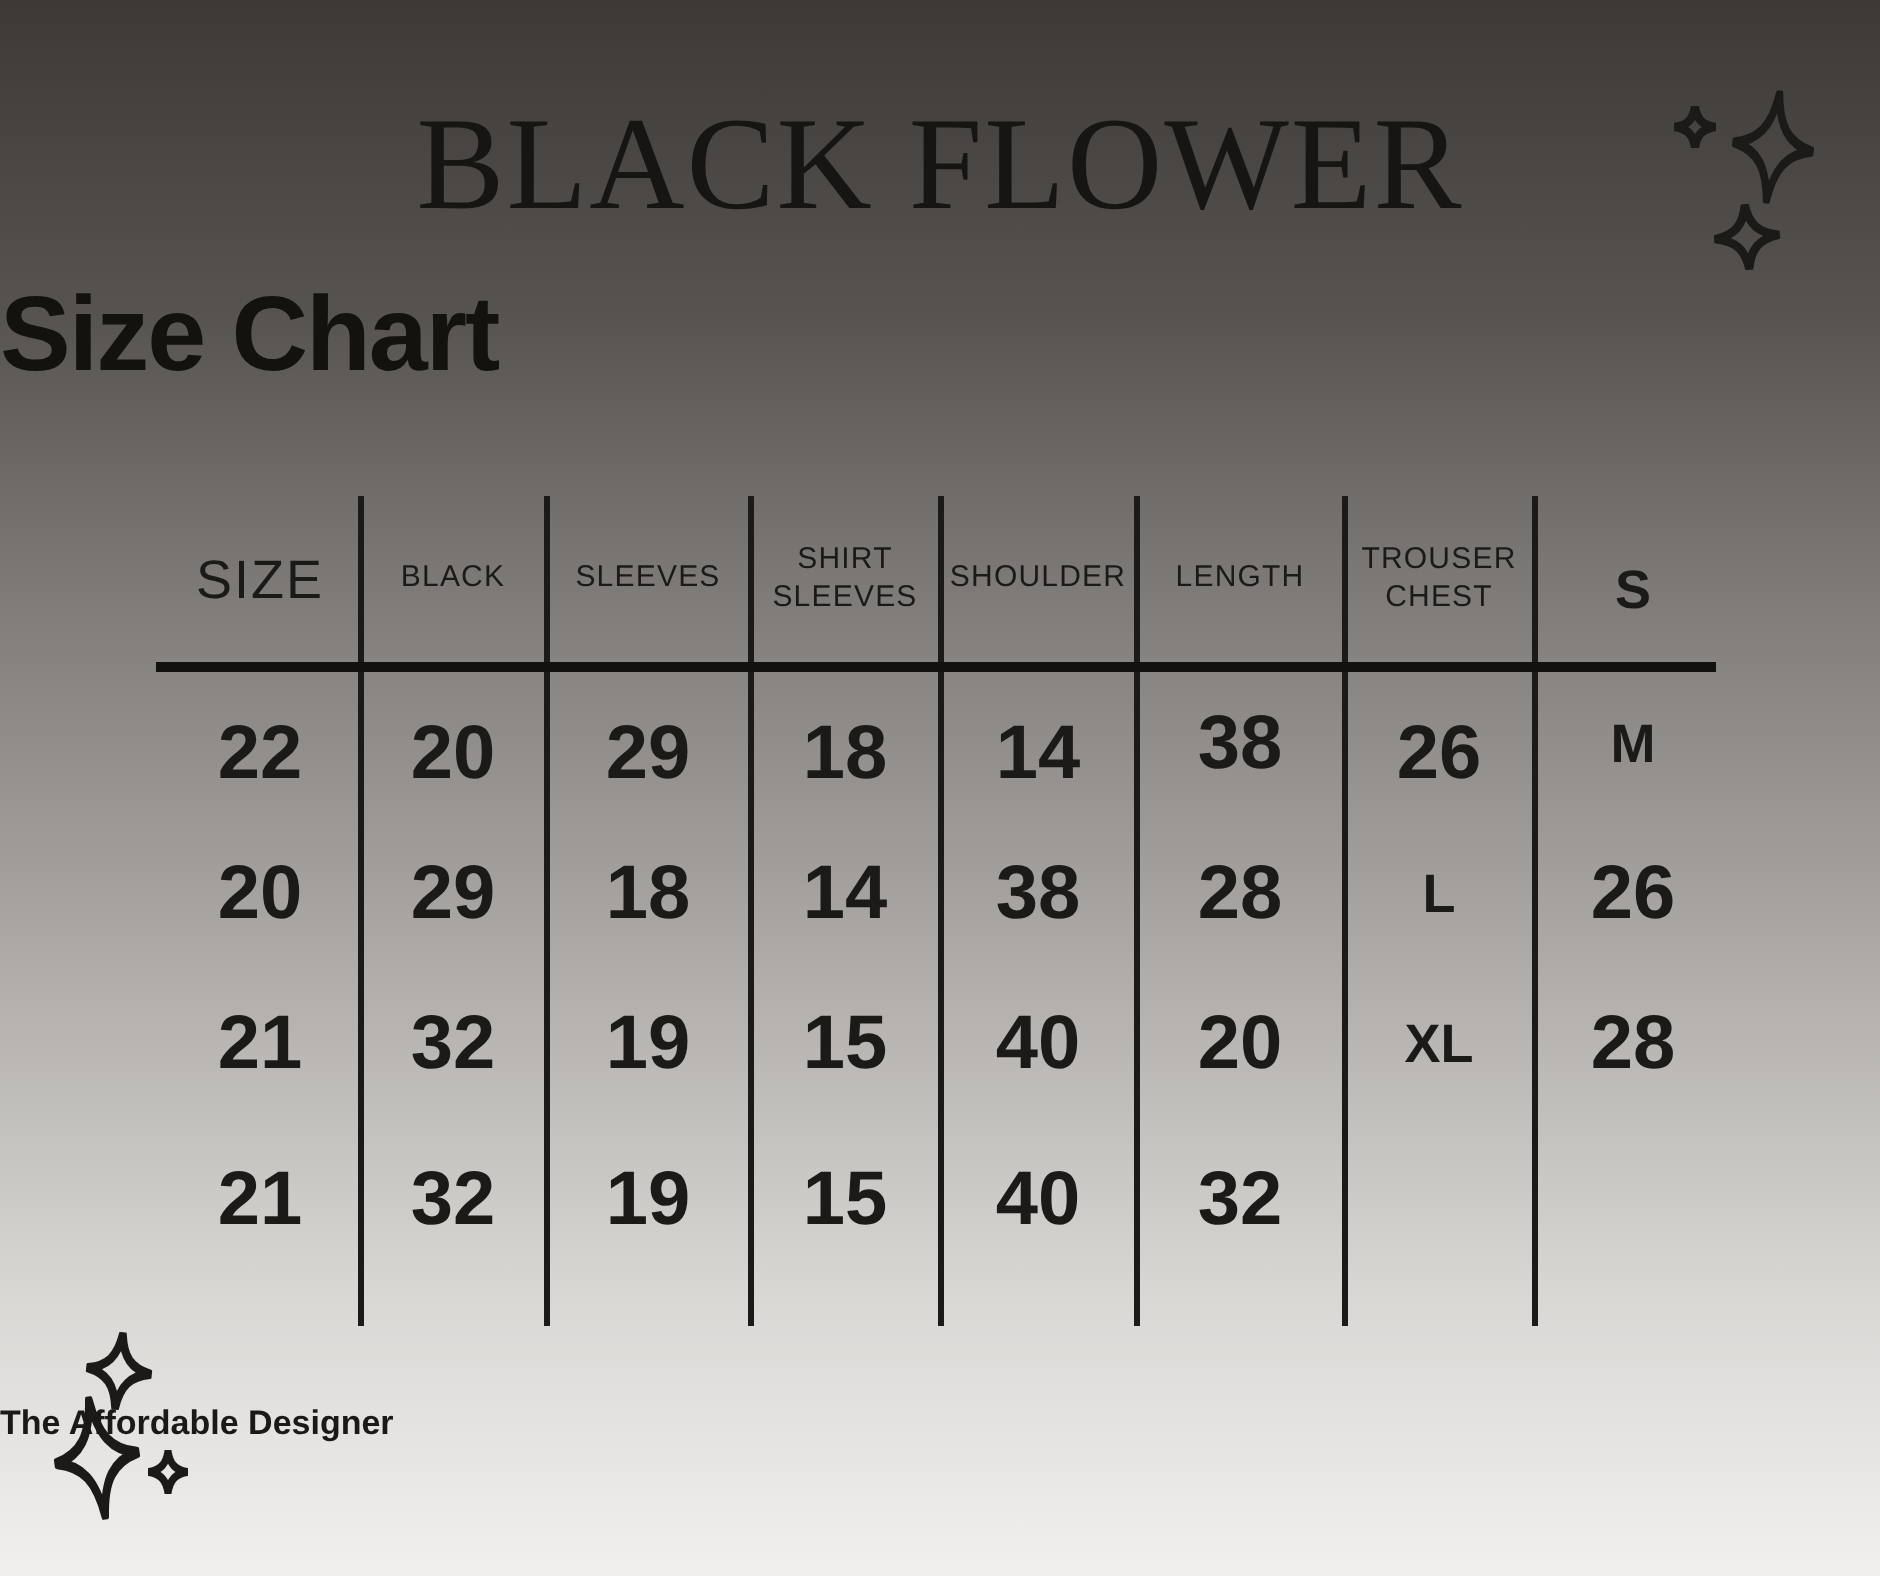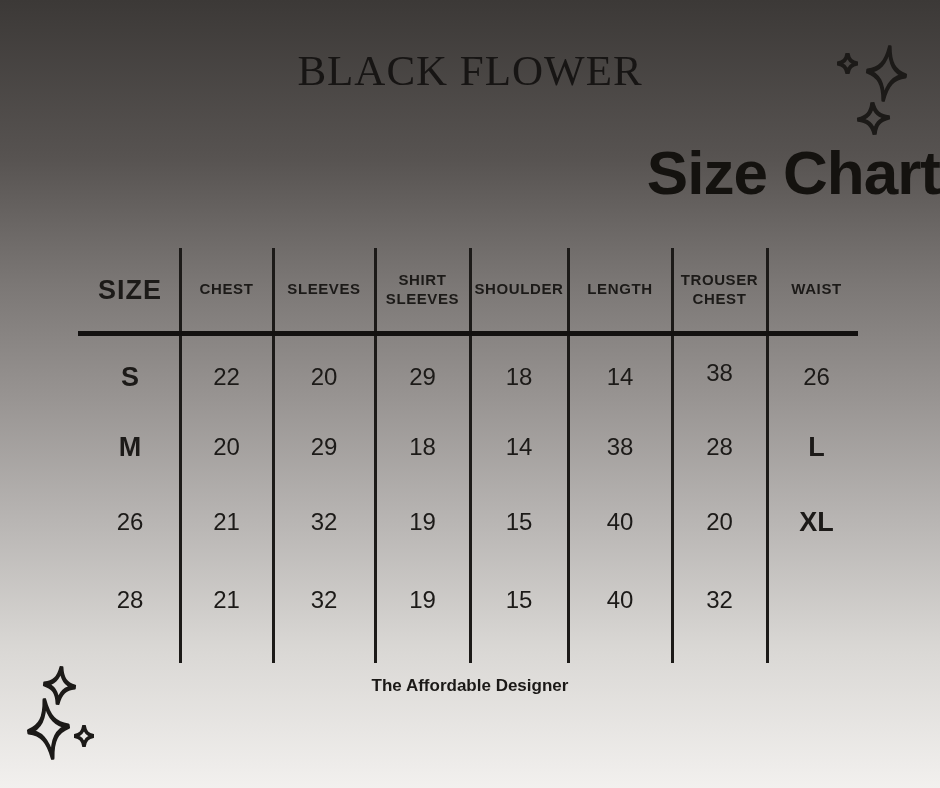--- a/index.html
+++ b/index.html
@@ -5,44 +5,44 @@
   html,body { margin:0; padding:0; }
   .sheet {
     position:relative; width:940px; height:788px; overflow:hidden;
     background:linear-gradient(180deg,#3c3937 0%, #575351 20%, #7b7775 36%, #979391 50%, #b8b5b3 66%, #d9d7d4 82%, #f2f0ee 100%);
     font-family:"Liberation Sans","DejaVu Sans",sans-serif;
     color:#1c1a18;
   }
   .brand {
     position:absolute; top:48px; left:0; width:100%; text-align:center;
     font-family:"Liberation Serif","DejaVu Serif",serif;
-    font-size:43px; letter-spacing:1px; line-height:1.05; color:#171514;
+    font-size:66px; letter-spacing:1px; line-height:1.05; color:#171514;
   }
   .title {
-    position:absolute; top:140px; left:0; width:100%; text-align:right;
-    font-weight:bold; font-size:62px; letter-spacing:-1px; line-height:1.05; color:#14120f;
+    position:absolute; top:140px; left:0; width:100%; text-align:left;
+    font-weight:bold; font-size:53px; letter-spacing:-1px; line-height:1.05; color:#14120f;
   }
   .vline { position:absolute; top:248px; height:415px; width:3px; background:#1c1a18; }
   .vl1{left:179px;} .vl2{left:272px;} .vl3{left:374px;} .vl4{left:469px;}
   .vl5{left:567px;} .vl6{left:671px;} .vl7{left:766px;}
   .hrule { position:absolute; left:78px; top:331px; width:780px; height:5px; background:#131110; }
   .cells {
     position:absolute; left:80px; top:248px; width:786px;
     display:grid;
     grid-template-columns:100px 93px 102px 95px 98px 104px 95px 99px;
     grid-template-rows:86px 77px 72px 78px 78px;
   }
   .cell { display:flex; align-items:center; justify-content:center; text-align:center; }
-  .th { font-size:15px; font-weight:700; letter-spacing:0.6px; line-height:1.3; padding:6px 6px 10px 6px; }
+  .th { font-size:15px; font-weight:400; letter-spacing:0.6px; line-height:1.3; padding:6px 6px 10px 6px; }
   .th-size { font-size:27px; letter-spacing:1px; padding-bottom:6px; }
   .rowlabel { font-size:27px; font-weight:600; }
-  .val { font-size:24px; font-weight:400; }
+  .val { font-size:38px; font-weight:700; }
   .r1 { padding-top:9px; }
   .credit {
-    position:absolute; top:676px; left:0; width:100%; text-align:center;
+    position:absolute; top:702px; left:0; width:100%; 
     font-size:17px; font-weight:bold; color:#1b1917;
   }
   .sparkles { position:absolute; }
   .sp-tr { left:833px; top:42px; width:108px; height:96px; }
   .sp-bl { left:25px; top:660px; width:82px; height:102px; }
   .sp { position:absolute; }
 </style>
 </head>
 <body>
 
@@ -56,27 +56,26 @@
   <div class="vline vl3"></div>
   <div class="vline vl4"></div>
   <div class="vline vl5"></div>
   <div class="vline vl6"></div>
   <div class="vline vl7"></div>
   <div class="hrule"></div>
 
   <div class="cells">
 
     <div class="cell th th-size">SIZE</div>
-    <div class="cell th">CHEST</div>
+    <div class="cell th">BLACK</div>
     <div class="cell th">SLEEVES</div>
     <div class="cell th">SHIRT SLEEVES</div>
     <div class="cell th">SHOULDER</div>
     <div class="cell th">LENGTH</div>
     <div class="cell th">TROUSER CHEST</div>
-    <div class="cell th">WAIST</div>
 
     <div class="cell rowlabel r1">S</div>
     <div class="cell val r1">22</div>
     <div class="cell val r1">20</div>
     <div class="cell val r1">29</div>
     <div class="cell val r1">18</div>
     <div class="cell val r1">14</div>
     <div class="cell val">38</div>
     <div class="cell val r1">26</div>
 

